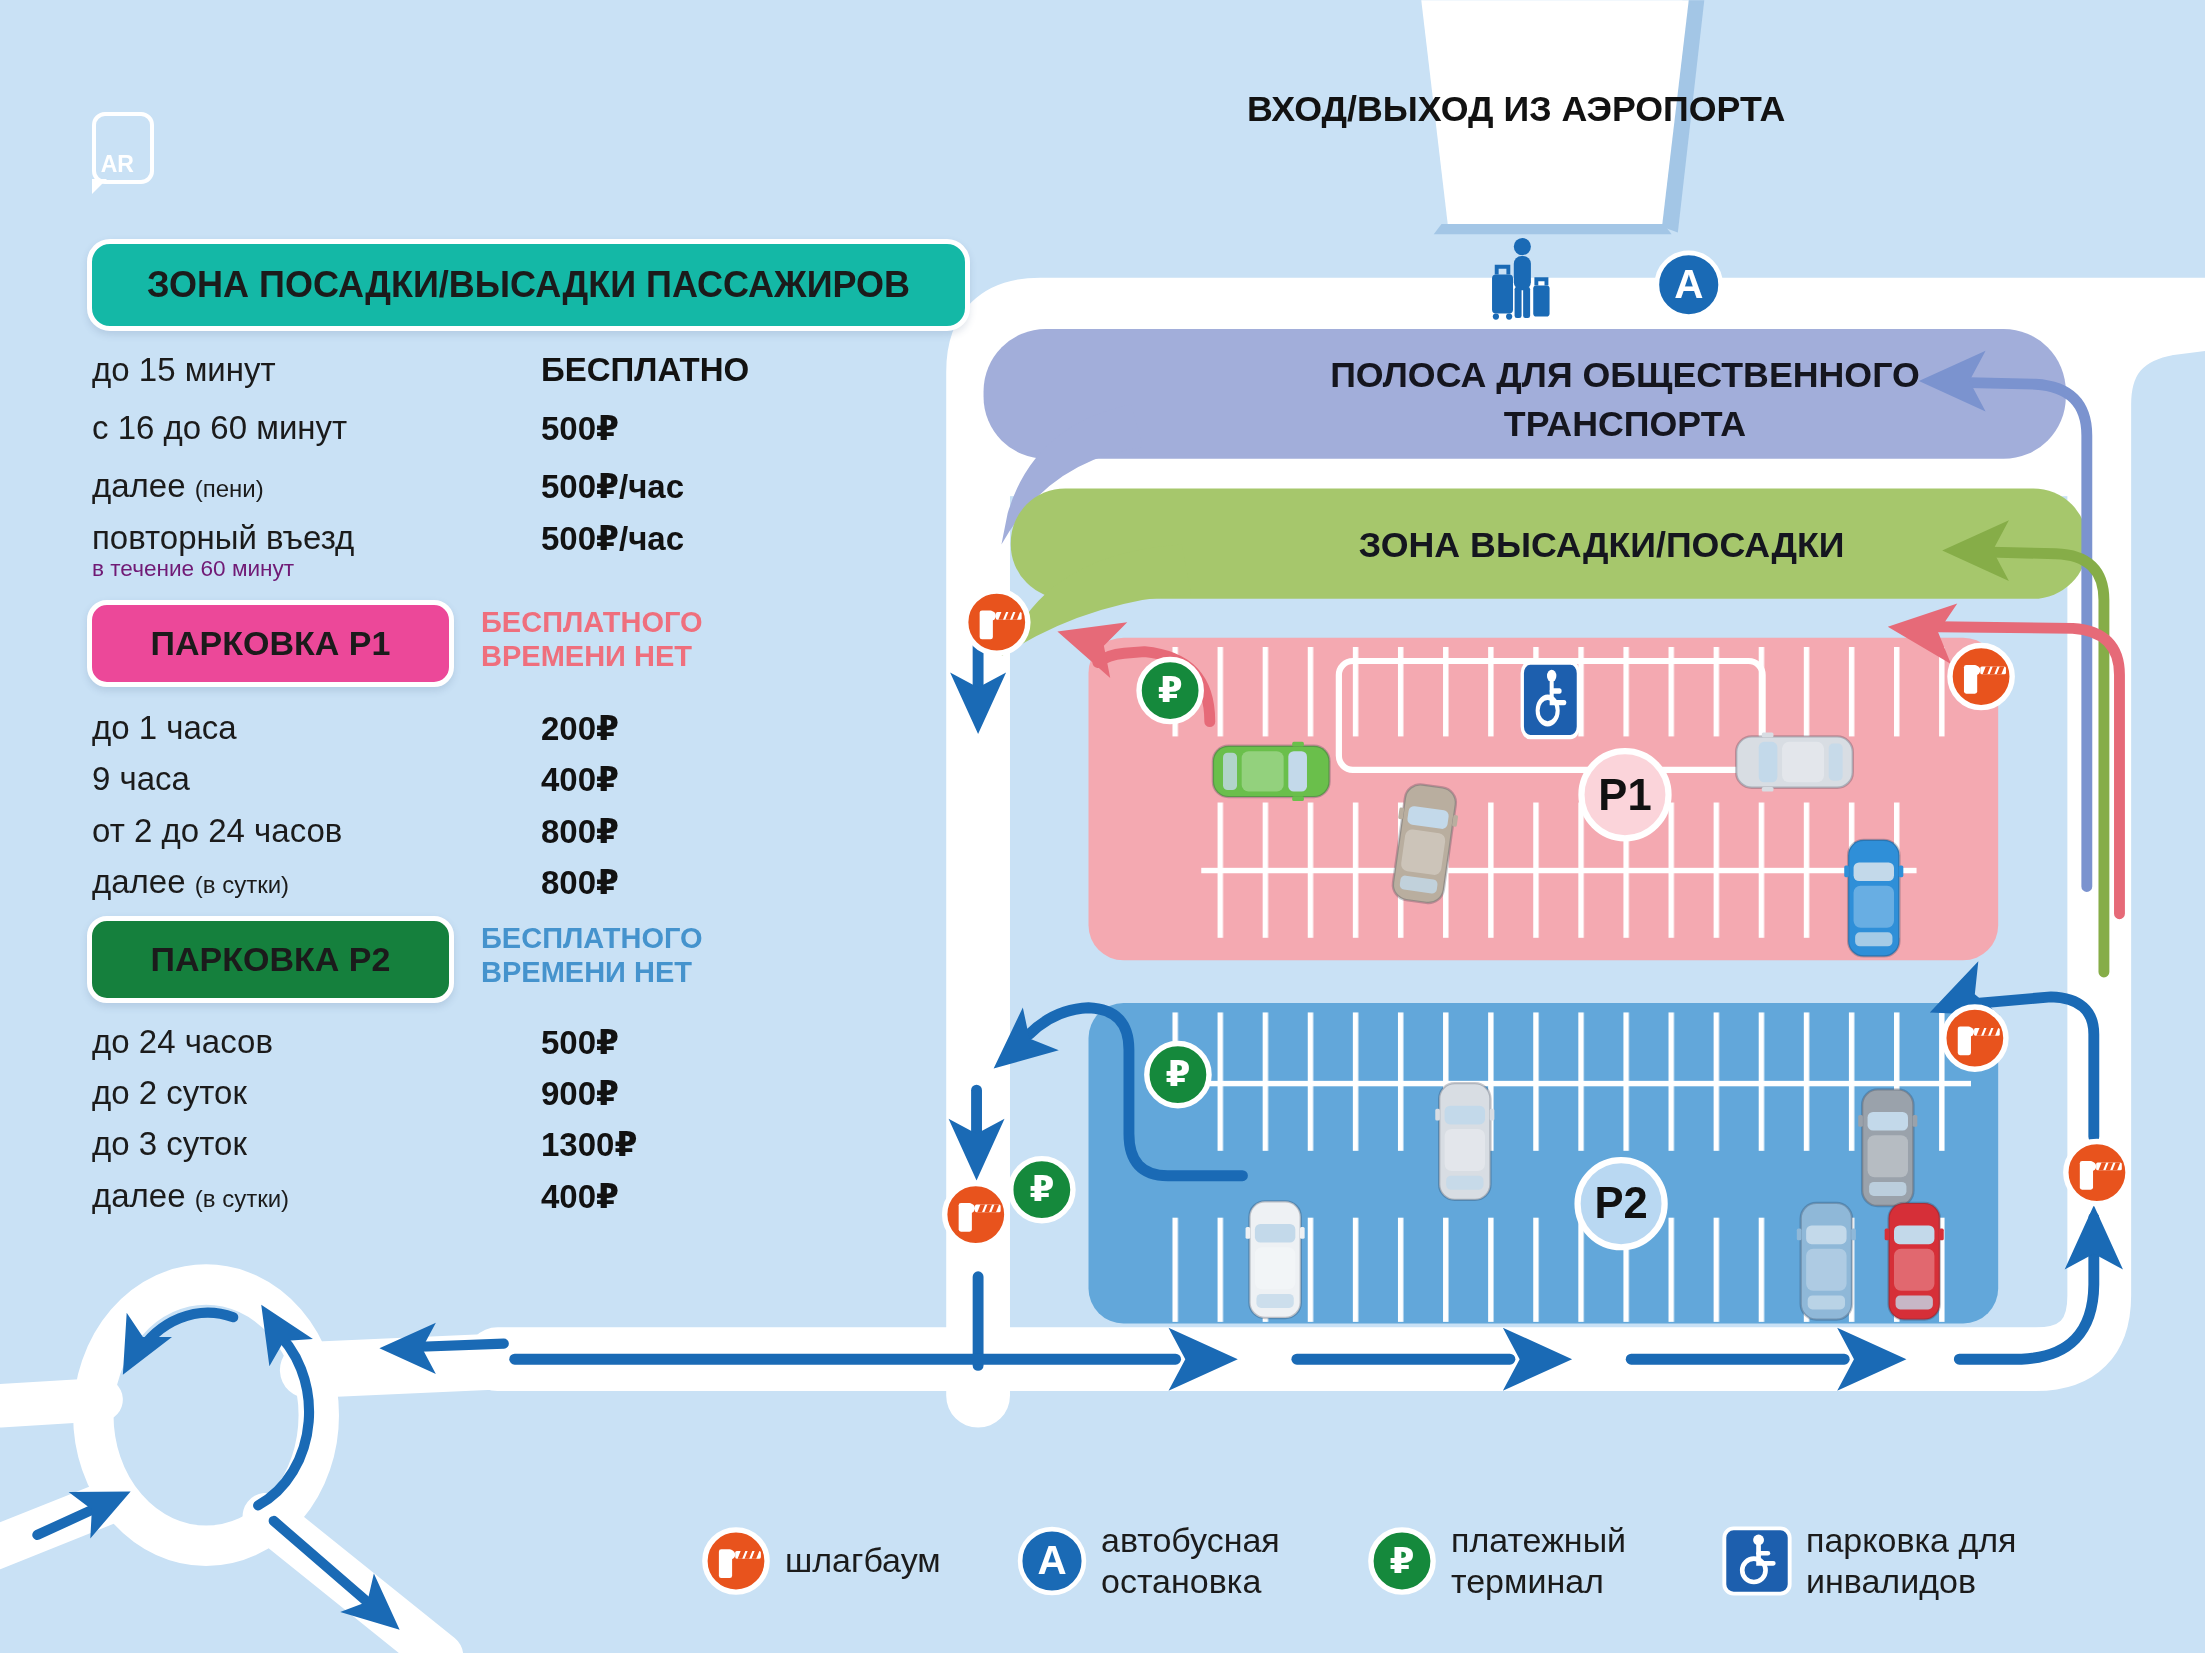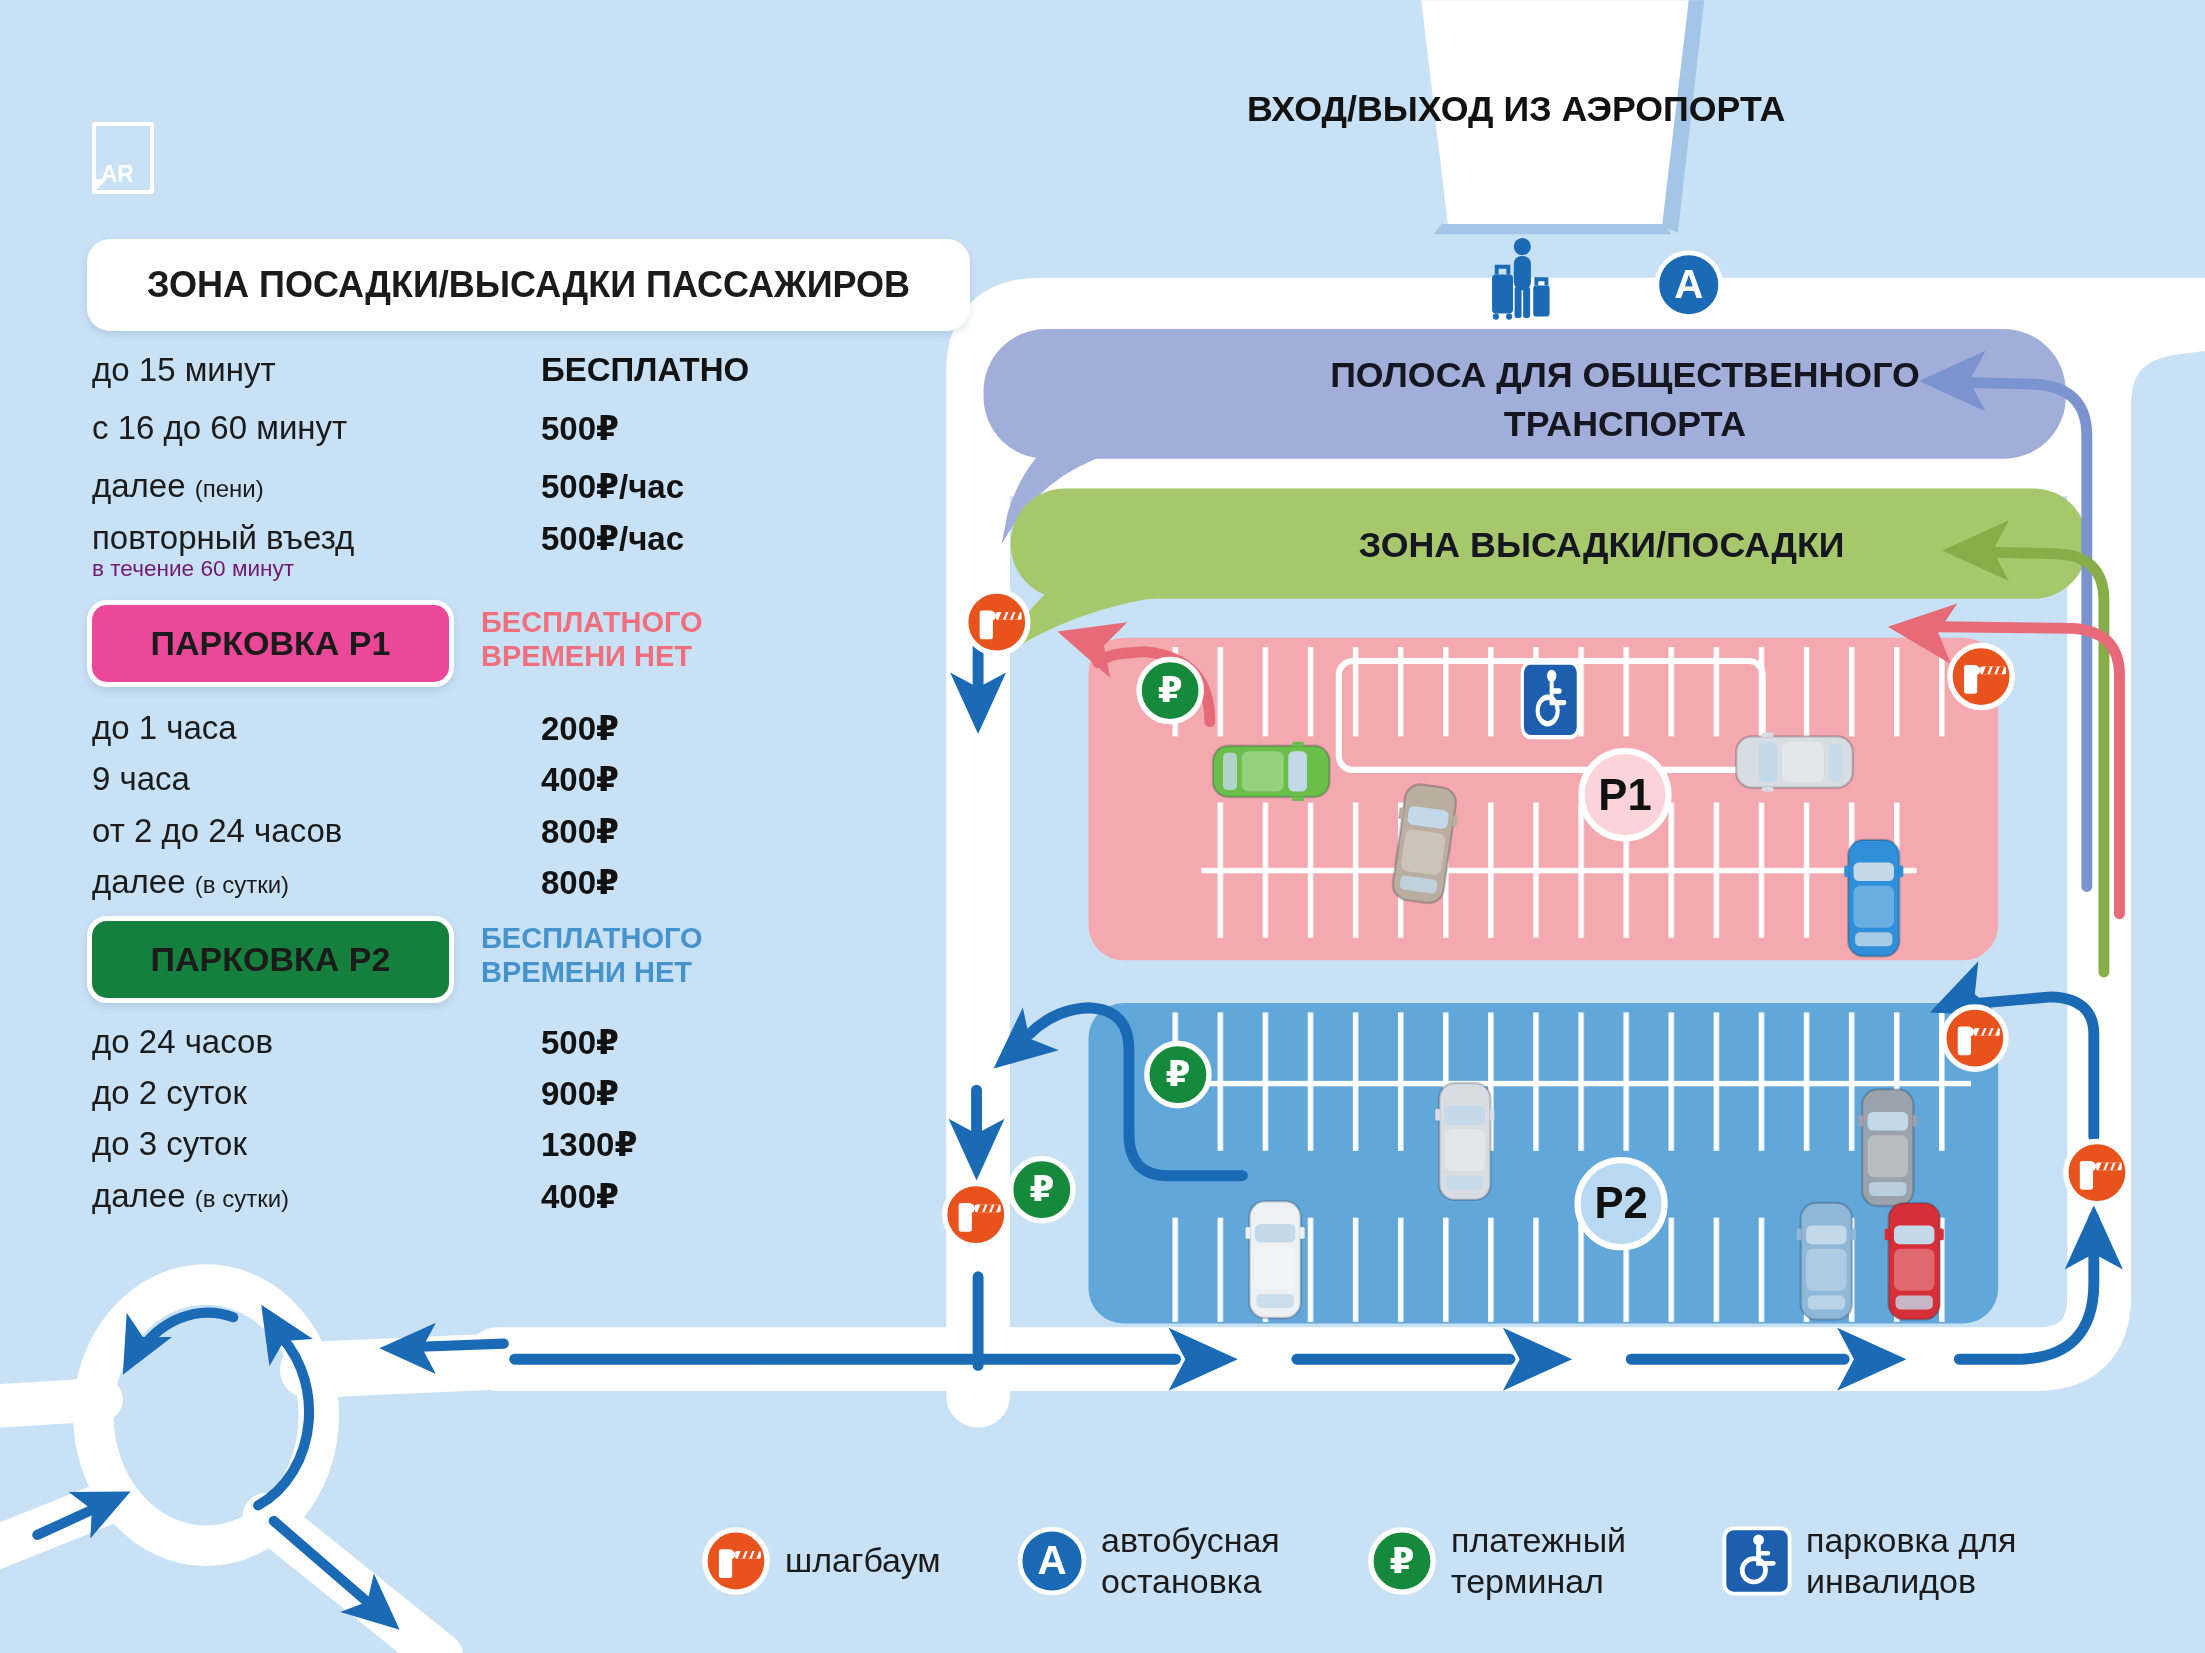--- a/index.html
+++ b/index.html
@@ -9,26 +9,26 @@
     font-family:"Liberation Sans","DejaVu Sans",sans-serif;
     position:relative;overflow:hidden;
     color:#1b1b1b;
   }
   .abs{position:absolute;}
   svg.map{position:absolute;left:0;top:0;width:2205px;height:1654px;}
   
   .logo{left:92px;top:101px;}
   .logo-name{position:absolute;left:67px;top:0px;font-size:79px;font-weight:800;color:#ffffff;letter-spacing:0.8px;}
   .logo-sub{position:absolute;left:68px;top:90px;font-size:20px;font-weight:700;color:#ffffff;}
-  .logo-box{position:absolute;left:0;top:21px;width:54px;height:64px;border:4.7px solid #fff;border-radius:3px;}
+  .logo-box{position:absolute;left:0;top:11px;width:54px;height:64px;border:4.7px solid #fff;border-radius:13px;}
   .logo-box span{position:absolute;left:4.7px;bottom:1.6px;font-size:23px;font-weight:800;color:#fff;}
   .logo-notch{position:absolute;left:0;top:78px;width:0;height:0;border-left:15.6px solid #fff;border-bottom:15.6px solid transparent;}
   .zone-badge{
     left:87px;top:239px;width:883px;height:92px;
-    background:#ffffff;border:5.4px solid #ffffff;border-radius:23px;
+    background:#14b8a6;border:5.4px solid #ffffff;border-radius:23px;
     display:flex;align-items:center;justify-content:center;
     font-size:36px;font-weight:700;color:#1b1b1b;box-sizing:border-box;
     box-shadow:0 3.1px 7.8px rgba(60,90,130,.15);
   }
   .p-badge{
     left:87px;top:600px;width:367px;height:87px;
     border:5.4px solid #ffffff;border-radius:20px;
     display:flex;align-items:center;justify-content:center;
     font-size:34px;font-weight:700;color:#1b1b1b;box-sizing:border-box;
     box-shadow:0 3.1px 7.8px rgba(60,90,130,.15);

